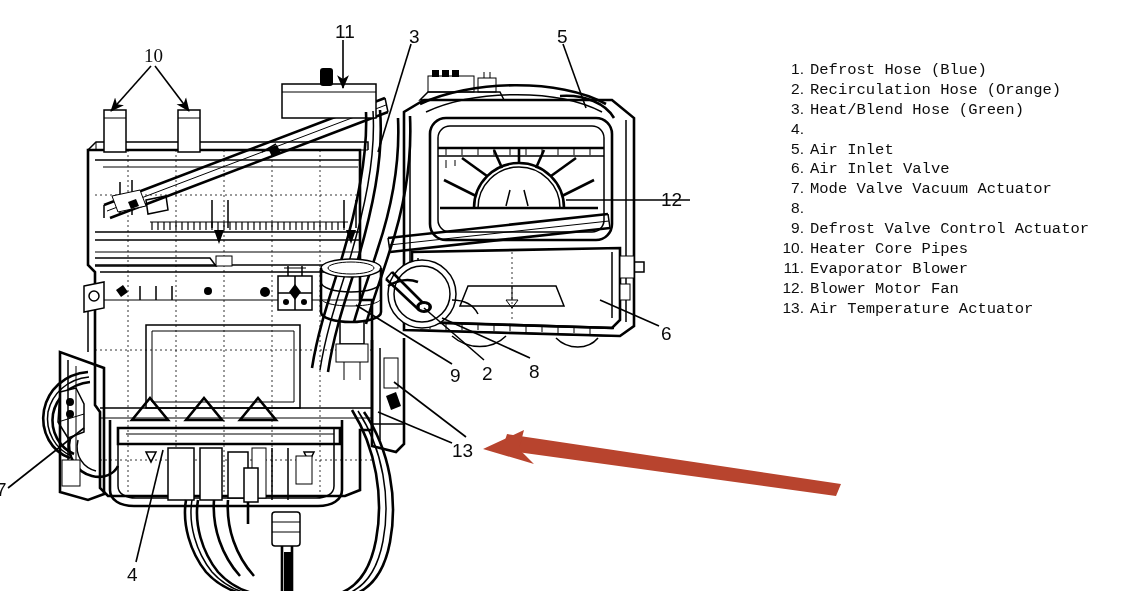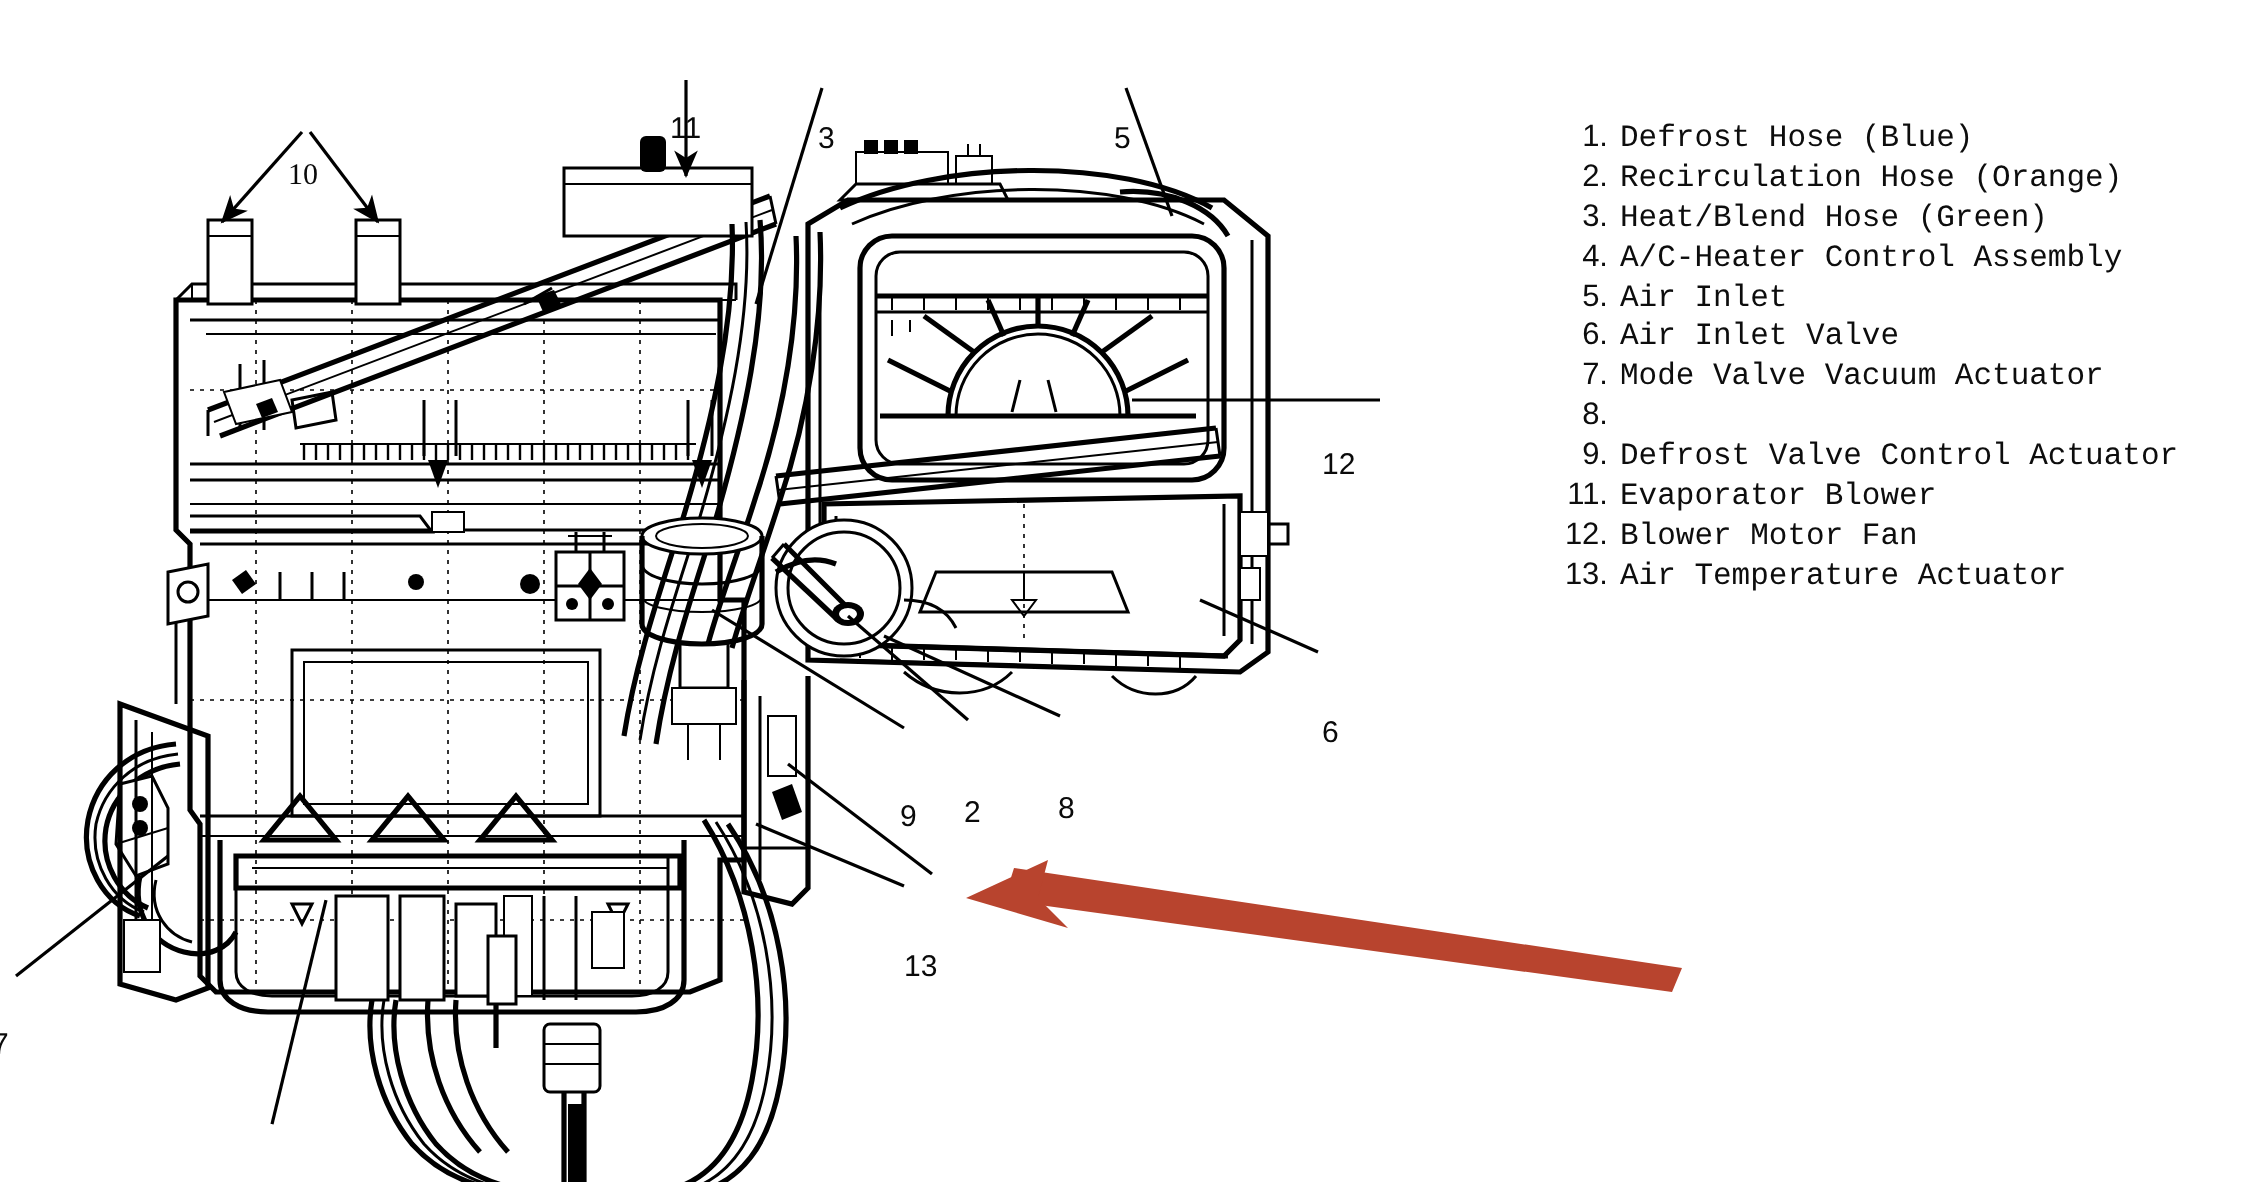--- a/index.html
+++ b/index.html
@@ -46,26 +46,25 @@
   }
   .legend-label {
     font-size: 15.5px;
     color: #0d0d0d;
     padding-left: 6px;
     font-family: Liberation Mono, monospace;
   }
   
   .callout {
     position: absolute;
-    font-size: 15px;
+    font-size: 19px;
     color: #0a0a0a;
     font-family: "Liberation Sans", sans-serif;
     line-height: 1;
     user-select: none;
-    margin-top: 35px;
   }
 </style>
 </head>
 <body>
 
 <div id="page">
 
   <svg id="diagram-svg" viewBox="0 0 1130 591">
     <defs>
       <style>
@@ -435,21 +434,20 @@
     <div class="legend-row">
       <span class="legend-num">2.</span>
       <span class="legend-label">Recirculation Hose (Orange)</span>
     </div>
     <div class="legend-row">
       <span class="legend-num">3.</span>
       <span class="legend-label">Heat/Blend Hose (Green)</span>
     </div>
     <div class="legend-row">
       <span class="legend-num">4.</span>
-      <span class="legend-label">A/C-Heater Control Assembly</span>
     </div>
     <div class="legend-row">
       <span class="legend-num">5.</span>
       <span class="legend-label">Air Inlet</span>
     </div>
     <div class="legend-row">
       <span class="legend-num">6.</span>
       <span class="legend-label">Air Inlet Valve</span>
     </div>
     <div class="legend-row">
@@ -457,20 +455,24 @@
       <span class="legend-label">Mode Valve Vacuum Actuator</span>
     </div>
     <div class="legend-row">
       <span class="legend-num">8.</span>
     </div>
     <div class="legend-row">
       <span class="legend-num">9.</span>
       <span class="legend-label">Defrost Valve Control Actuator</span>
     </div>
     <div class="legend-row">
+      <span class="legend-num">10.</span>
+      <span class="legend-label">Heater Core Pipes</span>
+    </div>
+    <div class="legend-row">
       <span class="legend-num">11.</span>
       <span class="legend-label">Evaporator Blower</span>
     </div>
     <div class="legend-row">
       <span class="legend-num">12.</span>
       <span class="legend-label">Blower Motor Fan</span>
     </div>
     <div class="legend-row">
       <span class="legend-num">13.</span>
       <span class="legend-label">Air Temperature Actuator</span>

